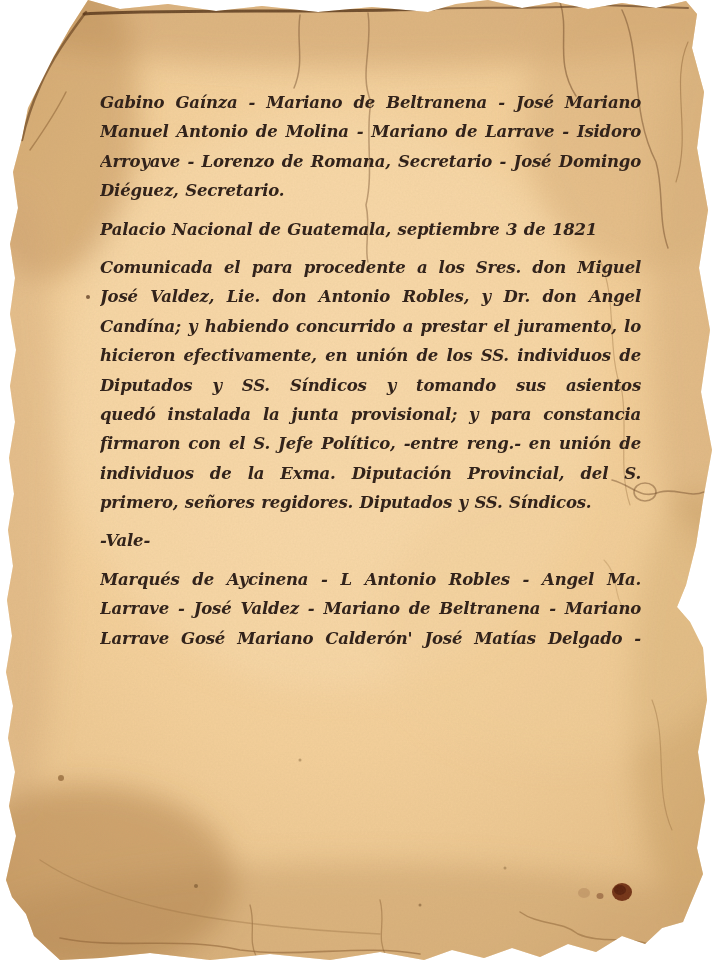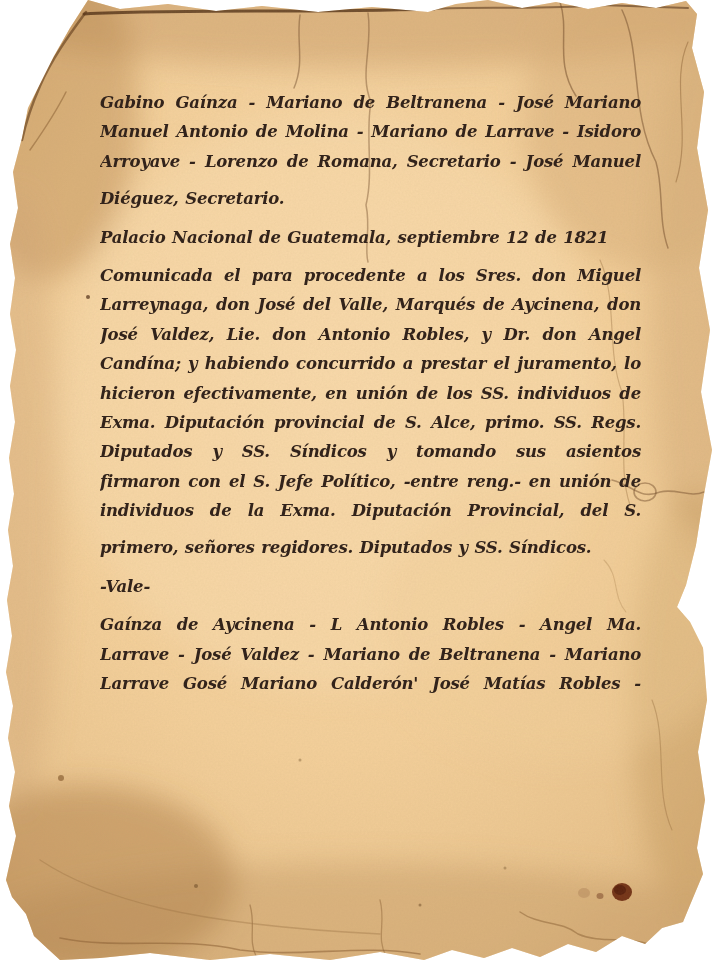--- a/index.html
+++ b/index.html
@@ -43,21 +43,20 @@
   .paragraph { margin: 0 0 9px 0; }
   .paragraph .line {
     text-align: justify;
     text-align-last: justify;
     white-space: normal;
     overflow: hidden;
     height: 29.4px;
   }
   .paragraph .line.last {
     text-align-last: left;
-    margin-top: 8px;
   }
 </style>
 </head>
 <body>
 
 <div class="scan">
 
   <svg class="paper-svg" width="724" height="960" viewBox="0 0 724 960" xmlns="http://www.w3.org/2000/svg">
     <defs>
       <radialGradient id="pg" cx="45%" cy="38%" r="90%">
@@ -144,41 +143,40 @@
       </g>
 
       <rect x="0" y="0" width="724" height="960" filter="url(#grain)" opacity="0.45"></rect>
     </g>
   </svg>
 
   <div class="text-layer">
     <div class="paragraph">
         <div class="line">Gabino Gaínza - Mariano de Beltranena - José Mariano</div>
         <div class="line">Manuel Antonio de Molina - Mariano de Larrave - Isidoro de</div>
-        <div class="line">Arroyave - Lorenzo de Romana, Secretario - José Manuel</div>
+        <div class="line">Arroyave - Lorenzo de Romana, Secretario - José Domingo</div>
         <div class="line last">Diéguez, Secretario.</div>
       </div>
     <div class="paragraph">
-        <div class="line last">Palacio Nacional de Guatemala, septiembre 12 de 1821</div>
+        <div class="line last">Palacio Nacional de Guatemala, septiembre 3 de 1821</div>
       </div>
     <div class="paragraph">
         <div class="line">Comunicada el para procedente a los Sres. don Miguel</div>
-        <div class="line">Larreynaga, don José del Valle, Marqués de Aycinena, don</div>
         <div class="line">José Valdez, Lie. don Antonio Robles, y Dr. don Angel María</div>
         <div class="line">Candína; y habiendo concurrido a prestar el juramento, lo</div>
         <div class="line">hicieron efectivamente, en unión de los SS. individuos de la</div>
-        <div class="line">Exma. Diputación provincial de S. Alce, primo. SS. Regs.</div>
         <div class="line">Diputados y SS. Síndicos y tomando sus asientos respectivos,</div>
+        <div class="line">quedó instalada la junta provisional; y para constancia</div>
         <div class="line">firmaron con el S. Jefe Político, -entre reng.- en unión de los SS.</div>
         <div class="line">individuos de la Exma. Diputación Provincial, del S. Alcalde</div>
         <div class="line last">primero, señores regidores. Diputados y SS. Síndicos.</div>
       </div>
     <div class="paragraph">
         <div class="line last">-Vale-</div>
       </div>
     <div class="paragraph">
-        <div class="line">Gaínza de Aycinena - L Antonio Robles - Angel Ma.</div>
+        <div class="line">Marqués de Aycinena - L Antonio Robles - Angel Ma.</div>
         <div class="line">Larrave - José Valdez - Mariano de Beltranena - Mariano de</div>
-        <div class="line">Larrave Gosé Mariano Calderón' José Matías Robles -</div>
+        <div class="line">Larrave Gosé Mariano Calderón' José Matías Delgado -</div>
       </div>
   </div>
 
 </div>
 
 </body></html>

